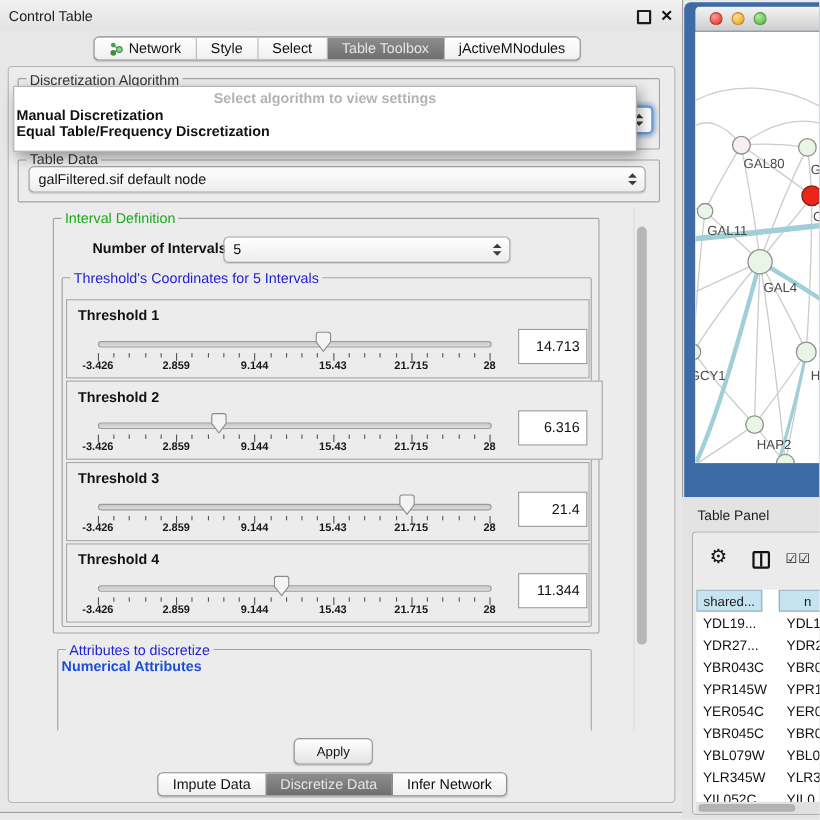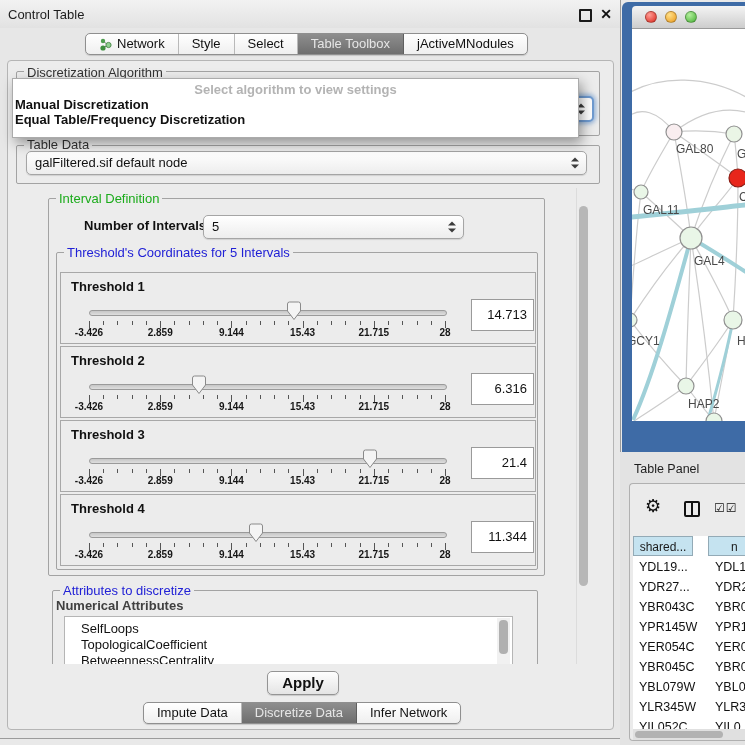--- a/index.html
+++ b/index.html
@@ -62,21 +62,21 @@
   .scale-label{position:absolute;top:54px;font-size:10px;font-weight:bold;color:#161616;transform:translateX(-50%);white-space:nowrap;}
   .thr-value{position:absolute;left:410px;top:26px;width:55px;height:30px;border:1px solid #9a9a9a;
      background:#fff;font-size:13px;color:#111;text-align:right;line-height:30px;padding-right:6px;box-sizing:content-box;}
   
   #attr-list{background:#fff;border:1px solid #b5b5b5;}
   .attr-item{font-size:13px;color:#111;height:16px;line-height:16px;padding-left:16px;white-space:nowrap;}
   #attr-vscroll{position:absolute;right:2px;top:1px;width:13px;height:46px;background:#f1f1f1;}
   #attr-vscroll .thumb{position:absolute;left:2px;top:2px;width:9px;height:34px;border-radius:4px;background:#b0b0b0;}
   
   .btn{border:1px solid #949494;border-radius:5px;background:linear-gradient(#fefefe,#e4e4e4);
-     font-size:15px;color:#111;text-align:center;box-shadow:0 1px 1px rgba(0,0,0,.15);font-weight:bold;}
+     font-size:12px;color:#111;text-align:center;box-shadow:0 1px 1px rgba(0,0,0,.15);}
   
   #net-window{left:622px;top:2px;width:123px;height:450px;background:#3e6ba6;border-top-left-radius:6px;}
   #net-titlebar{left:10px;top:4px;width:113px;height:22px;background:linear-gradient(#f4f4f4,#cdcdcd);
      border-top-left-radius:4px;border-bottom:1px solid #9a9a9a;}
   .light{position:absolute;top:5px;width:12px;height:12px;border-radius:50%;}
   #net-canvas{left:10px;top:27px;width:113px;height:392px;background:#ffffff;overflow:hidden;}
   
   #table-section{left:620px;top:452px;width:125px;height:293px;background:#e3e3e3;}
   #tp-title{left:14px;top:10px;font-size:12.5px;color:#1d1d1d;}
   #tp-panel{left:9px;top:31px;width:120px;height:256px;background:#ebebeb;border:1px solid #b0b0b0;
@@ -199,21 +199,21 @@
           <div class="scale-label" style="left: 99.2px;">2.859</div>
           <div class="scale-label" style="left: 170.4px;">9.144</div>
           <div class="scale-label" style="left: 241.6px;">15.43</div>
           <div class="scale-label" style="left: 312.8px;">21.715</div>
           <div class="scale-label" style="left: 384px;">28</div>
           <div class="thr-thumb" style="left: 225.482px;"><svg width="16" height="20" viewBox="0 0 16 20">
               <path d="M3.5,1 H12.5 Q14.5,1 14.5,3 V10 L8,18.5 L1.5,10 V3 Q1.5,1 3.5,1 Z" fill="#f4f4f4" stroke="#8a8a8a" stroke-width="1"></path>
             </svg></div>
           <div class="thr-value">14.713</div>
         </div>
-        <div class="abs thr-panel" style="top: 160px;">
+        <div class="abs thr-panel" style="top: 160px; padding-left: 12px;">
           <div class="thr-label">Threshold 2</div>
           <div class="thr-track"></div>
           <div class="tick" style="left: 28px; top: 48px; height: 7px;"></div>
           <div class="tick" style="left: 42.24px; top: 48px; height: 4px;"></div>
           <div class="tick" style="left: 56.48px; top: 48px; height: 4px;"></div>
           <div class="tick" style="left: 70.72px; top: 48px; height: 4px;"></div>
           <div class="tick" style="left: 84.96px; top: 48px; height: 4px;"></div>
           <div class="tick" style="left: 99.2px; top: 48px; height: 7px;"></div>
           <div class="tick" style="left: 113.44px; top: 48px; height: 4px;"></div>
           <div class="tick" style="left: 127.68px; top: 48px; height: 4px;"></div>
@@ -323,31 +323,21 @@
           <div class="scale-label" style="left: 384px;">28</div>
           <div class="thr-thumb" style="left: 187.318px;"><svg width="16" height="20" viewBox="0 0 16 20">
               <path d="M3.5,1 H12.5 Q14.5,1 14.5,3 V10 L8,18.5 L1.5,10 V3 Q1.5,1 3.5,1 Z" fill="#f4f4f4" stroke="#8a8a8a" stroke-width="1"></path>
             </svg></div>
           <div class="thr-value">11.344</div>
         </div>
       </div>
 
     <div class="abs grp" style="left:38px;top:404px;width:484px;height:88px;"></div>
     <span class="abs grp-title t-blue" style="left:46px;top:397px;">Attributes to discretize</span>
-    <span class="abs" style="left:42px;top:412px;font-size:13px;font-weight:bold;color:#404040;">Numerical Attributes</span>
-    <div class="abs" id="attr-list" style="left:50px;top:430px;width:449px;height:56px;padding-top:4px;box-sizing:border-box;">
-      <div id="attr-items">
-          <div class="attr-item">SelfLoops</div>
-          <div class="attr-item">TopologicalCoefficient</div>
-          <div class="attr-item">BetweennessCentrality</div>
-        </div>
-      <div id="attr-vscroll">
-          <div class="thumb"></div>
-        </div>
-    </div>
+    <span class="abs" style="left:42px;top:412px;font-size:13px;font-weight:bold;color:#1d4ed8;">Numerical Attributes</span>
   </div>
 
   <div class="abs" id="main-vscroll">
     <div class="thumb"></div>
   </div>
 
   <div class="abs btn" style="left:267px;top:671px;width:70px;height:22px;line-height:22px;">Apply</div>
 
   <div class="abs seg-group" id="bottom-tabs">
       <div class="seg">

